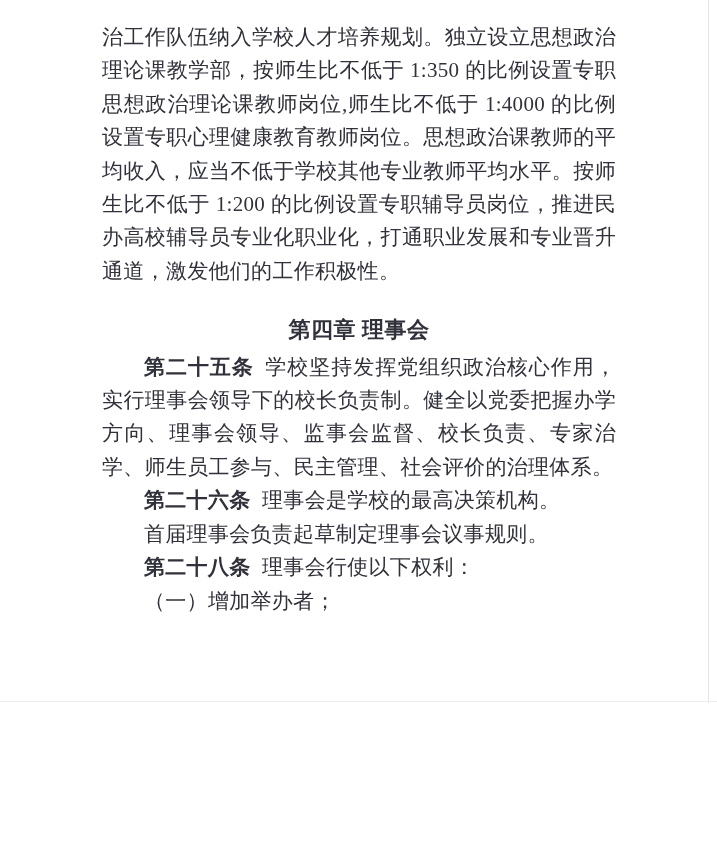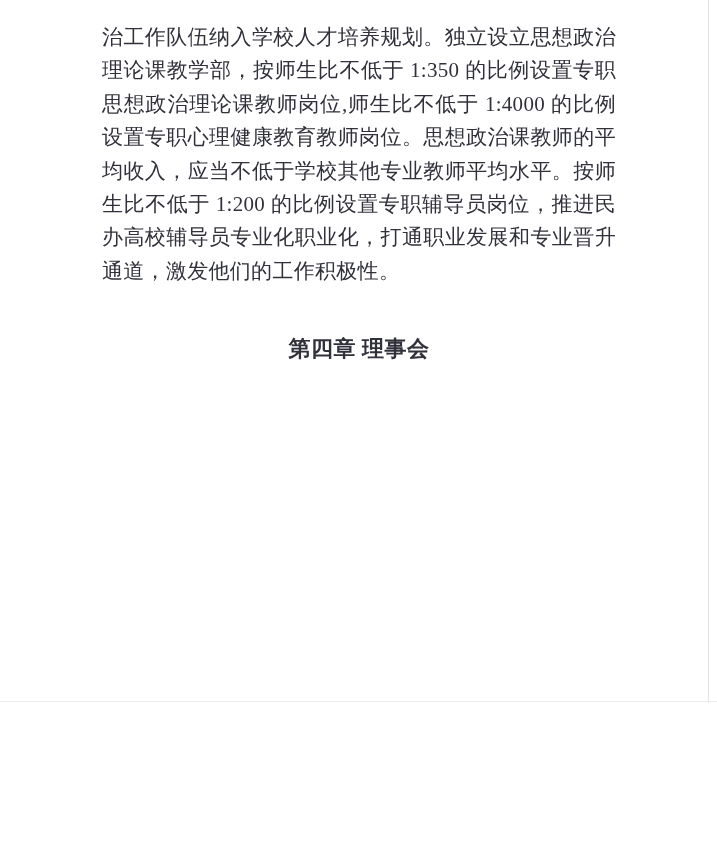--- a/index.html
+++ b/index.html
@@ -47,44 +47,49 @@
     text-justify: inter-ideograph;
   }
   p.indent {
     text-indent: 2em;
   }
   .lead {
     font-weight: bold;
     margin-right: 0.55em;
   }
   h2.chapter {
-    margin: 44px 0 4px 0;
+    margin: 25px 0 4px 0;
     font-size: 22px;
     line-height: 33.4px;
     font-weight: bold;
     text-align: center;
     letter-spacing: 0.5px;
   }
 </style>
 </head>
 <body>
 
 <div class="page">
 
   <div class="content">
 
     <p><span>治工作队伍纳入学校人才培养规划。独立设立思想政治理论课教学部，按师生比不低于 1:350 的比例设置专职思想政治理论课教师岗位,师生比不低于 1:4000 的比例设置专职心理健康教育教师岗位。思想政治课教师的平均收入，应当不低于学校其他专业教师平均水平。按师生比不低于 1:200 的比例设置专职辅导员岗位，推进民办高校辅导员专业化职业化，打通职业发展和专业晋升通道，激发他们的工作积极性。</span></p>
 
     <h2 class="chapter">第四章 理事会</h2>
 
+    <p class="indent"><span class="lead">第二十五条</span><span>学校坚持发挥党组织政治核心作用，实行理事会领导下的校长负责制。健全以党委把握办学方向、理事会领导、监事会监督、校长负责、专家治学、师生员工参与、民主管理、社会评价的治理体系。</span></p>
+
+    <p class="indent"><span class="lead">第二十六条</span><span>理事会是学校的最高决策机构。</span></p>
 
 
+    <p class="indent"><span>首届理事会负责起草制定理事会议事规则。</span></p>
 
+    <p class="indent"><span class="lead">第二十八条</span><span>理事会行使以下权利：</span></p>
 
-
+    <p class="indent"><span>（一）增加举办者；</span></p>
 
 
     <p class="indent"></p>
 
   </div>
 
   <div class="page-edge-right"></div>
   <div class="page-edge-bottom"></div>
 
 </div>

